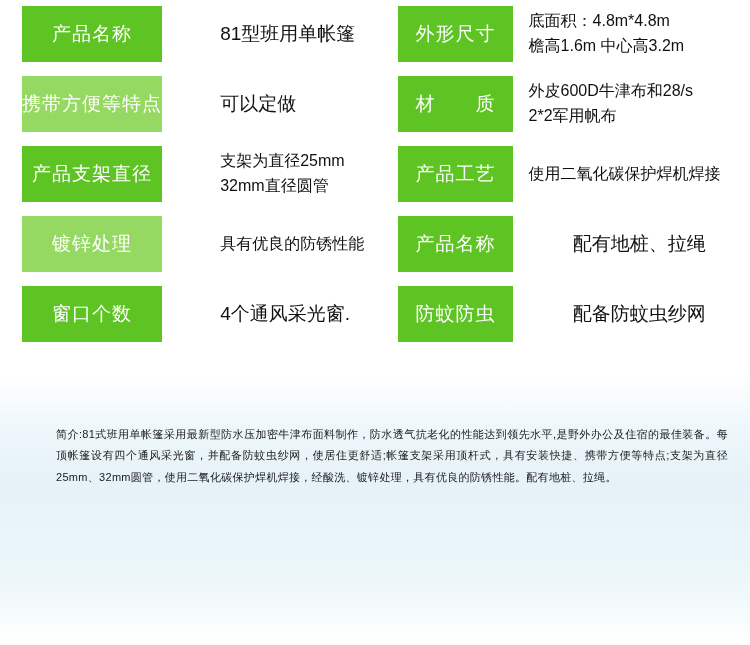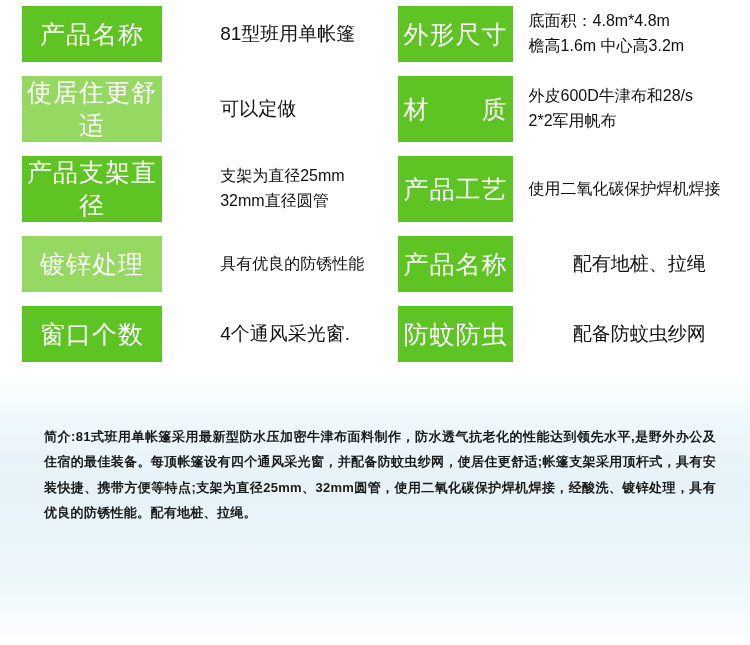--- a/index.html
+++ b/index.html
@@ -32,21 +32,21 @@
     min-height: 56px;
   }
   .cell {
     display: flex;
     align-items: center;
     box-sizing: border-box;
   }
   .label-cell {
     background: #5ec423;
     color: #ffffff;
-    font-size: 25px;
+    font-size: 19px;
     letter-spacing: 1px;
     justify-content: center;
     text-align: center;
   }
   .label-cell.pale {
     background: #96d962;
   }
   .value-cell {
     background: transparent;
     color: #111;
@@ -65,29 +65,28 @@
   .c1 { width: 145px; margin-left: 22px; }
   .c2 { width: 190px; padding-left: 14px; margin-left: 44px; }
   .c3 { width: 118px; margin-left: 8px; }
   .c4 { width: 245px; padding-left: 16px; }
 
   .value-lines { display: block; }
   .value-lines span { display: block; }
 
   .desc {
     position: absolute;
-    left: 44px;
+    left: 56px;
     top: 424px;
     width: 672px;
-    font-size: 13px;
+    font-size: 11px;
     line-height: 1.95;
     color: #1a1a1a;
     letter-spacing: 0.3px;
     text-align: justify;
-    font-weight: bold;
   }
 </style>
 </head>
 <body>
 
 <div class="page">
 
   <div class="spec-table">
 
     <div class="spec-row">
@@ -96,21 +95,21 @@
       <div class="cell label-cell c3">外形尺寸</div>
       <div class="cell value-cell c4">
         <span class="value-lines">
           <span>底面积：4.8m*4.8m</span>
           <span>檐高1.6m  中心高3.2m</span>
         </span>
       </div>
     </div>
 
     <div class="spec-row">
-      <div class="cell label-cell pale c1">使居住更舒适</div>
+      <div class="cell label-cell pale c1">携带方便等特点</div>
       <div class="cell value-cell big c2">可以定做</div>
       <div class="cell label-cell c3">材　　质</div>
       <div class="cell value-cell c4">
         <span class="value-lines">
           <span>外皮600D牛津布和28/s</span>
           <span>2*2军用帆布</span>
         </span>
       </div>
     </div>
 

